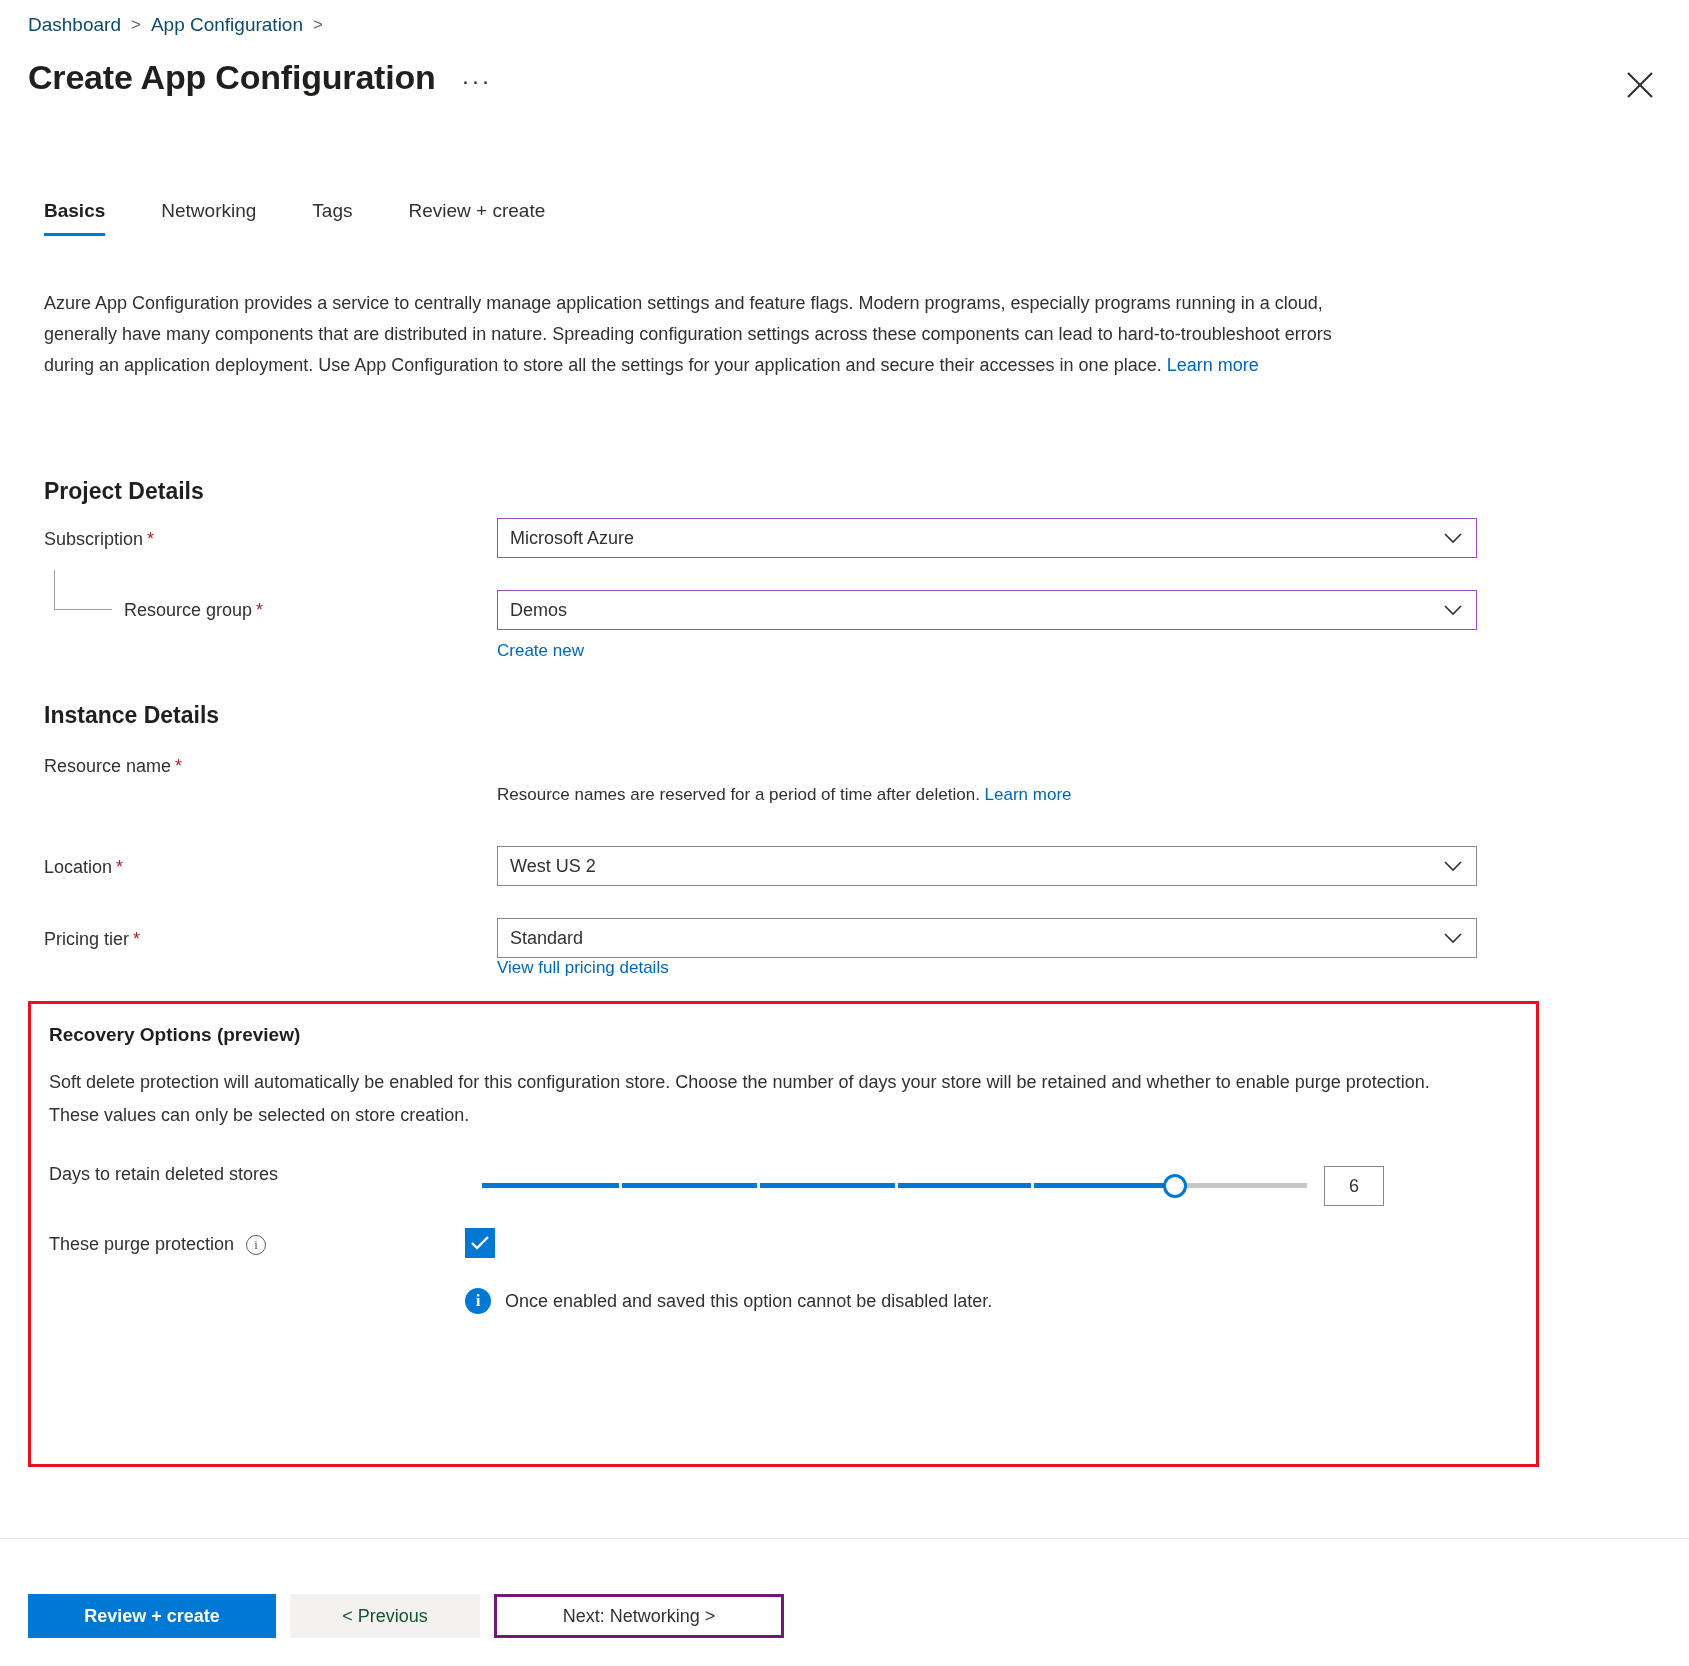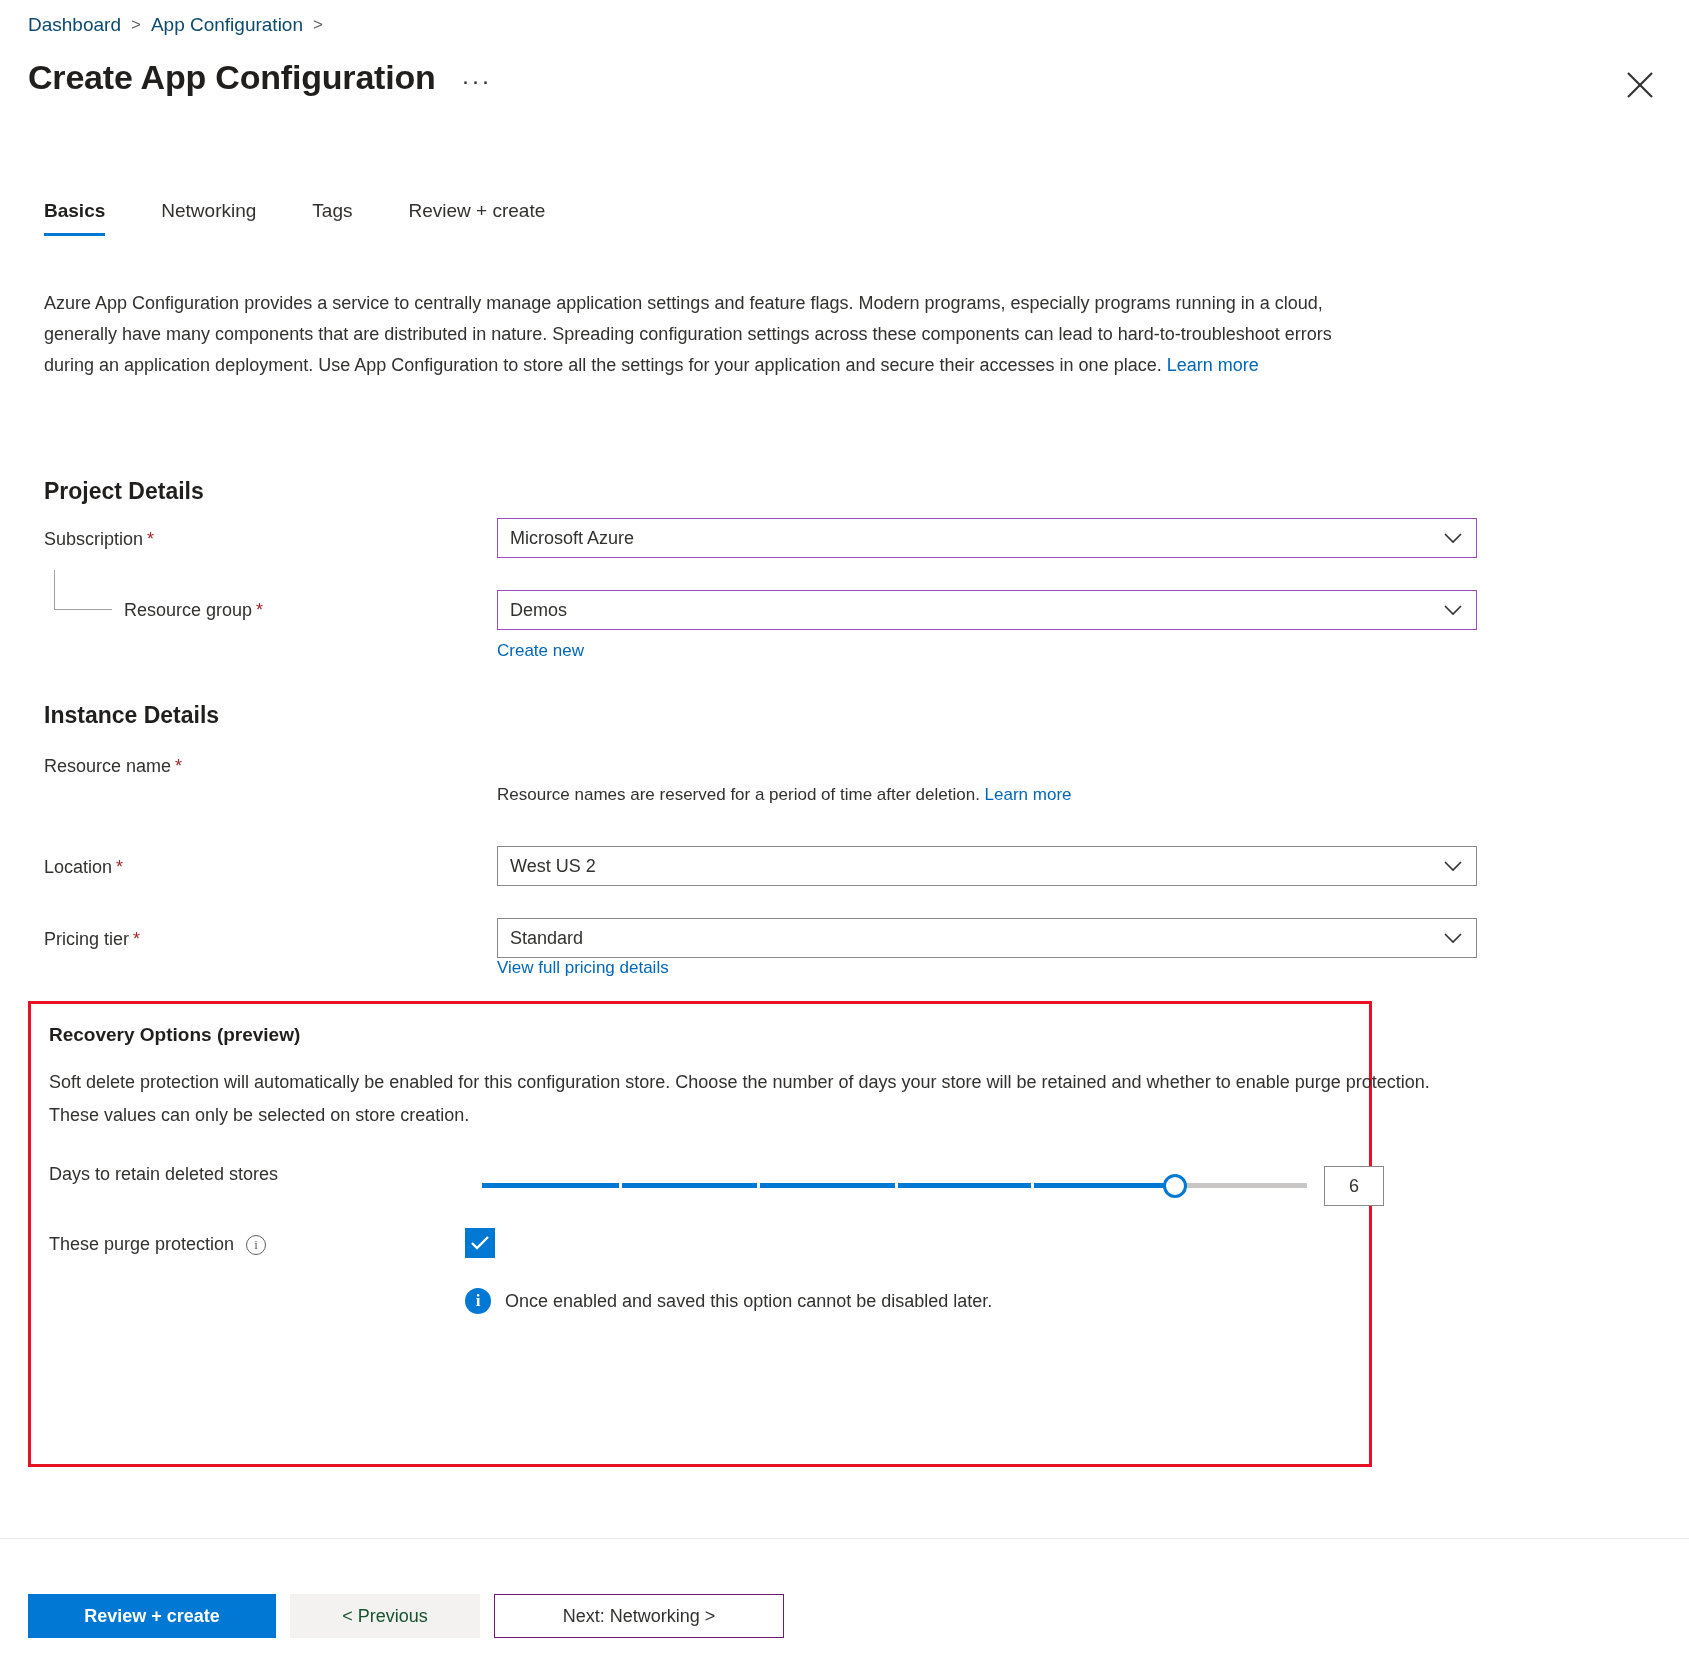--- a/index.html
+++ b/index.html
@@ -175,21 +175,21 @@
     height: 40px;
     border-left: 1px solid #a19f9d;
     border-bottom: 1px solid #a19f9d;
   }
 
   
   .recovery-box {
     position: absolute;
     left: 28px;
     top: 1001px;
-    width: 1344px;
+    width: 1511px;
     height: 466px;
     border: 3px solid #e81123;
     background: #ffffff;
   }
   .recovery-title {
     position: absolute;
     left: 18px;
     top: 20px;
     font-size: 19px;
     font-weight: bold;
@@ -360,21 +360,21 @@
   }
   .btn-disabled {
     background: #f3f2f1;
     color: #14532d;
     border: 1px solid #f3f2f1;
     min-width: 190px;
   }
   .btn-default {
     background: #ffffff;
     color: #323130;
-    border: 1px solid #701a75;
+    border: 3px solid #701a75;
     min-width: 290px;
   }
 </style>
 </head>
 <body>
 
 <div class="page">
 
   <div class="breadcrumb">
     <span class="crumb">Dashboard</span>

